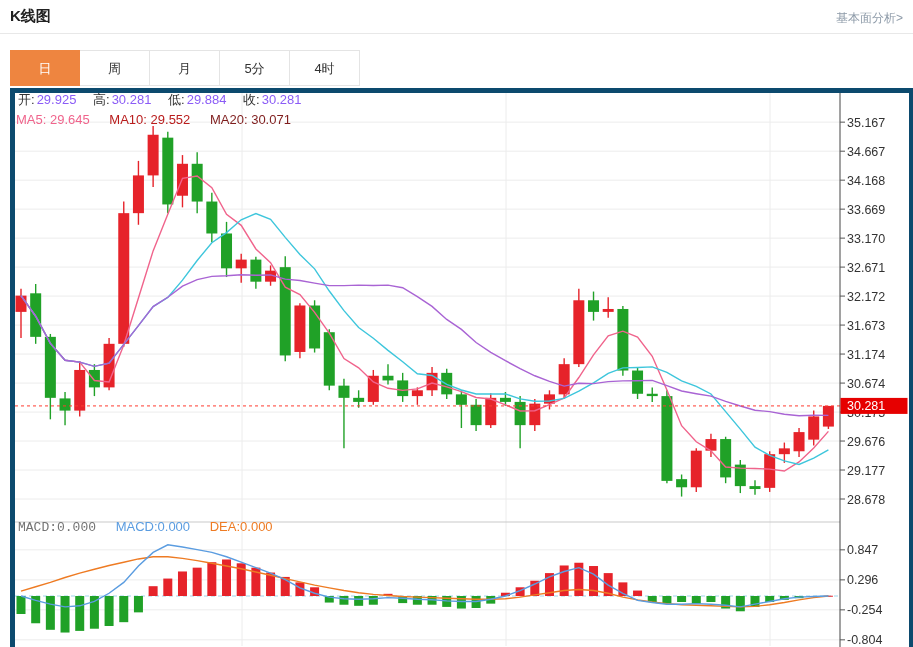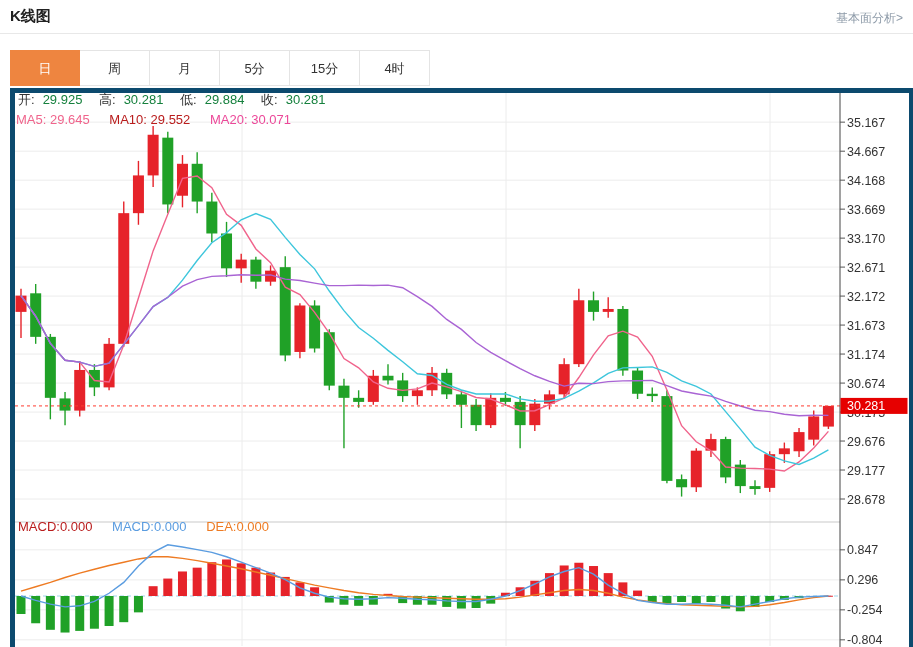--- a/index.html
+++ b/index.html
@@ -12,59 +12,58 @@
   .tab{width:70px;height:36px;line-height:36px;text-align:center;font-size:13px;color:#333;
        background:#fff;border:1px solid #e4e4e4;border-left:none;box-sizing:border-box;cursor:pointer;}
   .tab:first-child{border-left:1px solid #e4e4e4;}
   .tab.active{background:#ee8540;border-color:#ee8540;color:#fff;}
   .chart-box{position:absolute;left:10px;top:88px;width:894px;height:556px;border:5px solid #0c4a6e;background:#fff;}
   .chart-box svg{position:absolute;left:0;top:0;}
   svg text{font-family:"Liberation Sans","DejaVu Sans",sans-serif;}
   .legend{position:absolute;font-size:13px;white-space:nowrap;z-index:5;}
   .legend .li{margin-right:13px;}
   .legend .lb{font-style:normal;font-weight:normal;color:#333;}
-  .legend .vl{font-style:normal;color:#15803d;margin-left:8px;text-align:right;}
+  .legend .vl{font-style:normal;color:#8b5cf6;margin-left:2px;text-align:right;}
   .legend-ohlc{left:18px;top:91px;}
   .legend-ma{left:16px;top:112px;}
   .legend-macd{left:18px;top:519px;}
   .legend-ma .li,.legend-macd .li{margin-right:16px;}
 </style>
 </head>
 <body>
 
 <div class="page">
 
   <div class="hdr-title">K线图</div>
   <div class="hdr-link">基本面分析&gt;</div>
   <div class="hdr-divider"></div>
 
   <div class="tabs">
     <div class="tab active">日</div>
     <div class="tab">周</div>
     <div class="tab">月</div>
     <div class="tab">5分</div>
-    <div class="tab">15分</div>
     <div class="tab">4时</div>
   </div>
 
   <div class="legend legend-ohlc">
     <span class="li"><span class="lb">开:</span><span class="vl">29.925</span></span>
     <span class="li"><span class="lb">高:</span><span class="vl">30.281</span></span>
     <span class="li"><span class="lb">低:</span><span class="vl">29.884</span></span>
     <span class="li"><span class="lb">收:</span><span class="vl">30.281</span></span>
   </div>
 
   <div class="legend legend-ma">
     <span class="li" style="color: rgb(240, 100, 140);"><span>MA5:</span> <span>29.645</span></span>
     <span class="li" style="color: #b91c1c;"><span>MA10:</span> <span>29.552</span></span>
-    <span class="li" style="color: #ec4899;"><span>MA20:</span> <span>30.071</span></span>
+    <span class="li" style="color: #7f1d1d;"><span>MA20:</span> <span>30.071</span></span>
   </div>
 
   <div class="legend legend-macd">
-    <span class="li" style="color: #b91c1c;"><span>MACD:</span><span>0.000</span></span>
+    <span class="li" style="color: #737373; font-family: Liberation Mono, monospace;"><span>MACD:</span><span>0.000</span></span>
     <span class="li" style="color: rgb(90, 156, 224);"><span>MACD:</span><span>0.000</span></span>
     <span class="li" style="color: rgb(238, 123, 35);"><span>DEA:</span><span>0.000</span></span>
   </div>
 
   <div class="chart-box">
     <svg id="chart-svg" width="894" height="556">
         <g>
           <line x1="0" y1="29.15364830106919" x2="825" y2="29.15364830106919" stroke="#ececec" stroke-width="1"></line>
           <line x1="0" y1="58.191146608907296" x2="825" y2="58.191146608907296" stroke="#ececec" stroke-width="1"></line>
           <line x1="0" y1="87.17056992012985" x2="825" y2="87.17056992012985" stroke="#ececec" stroke-width="1"></line>

